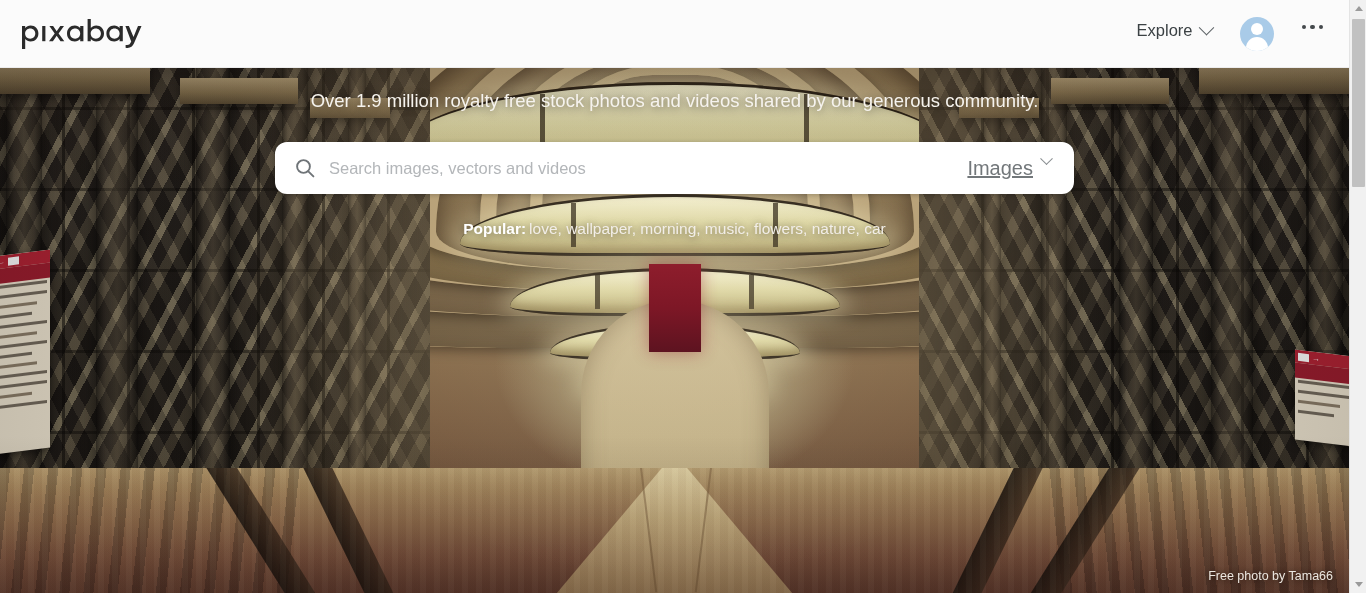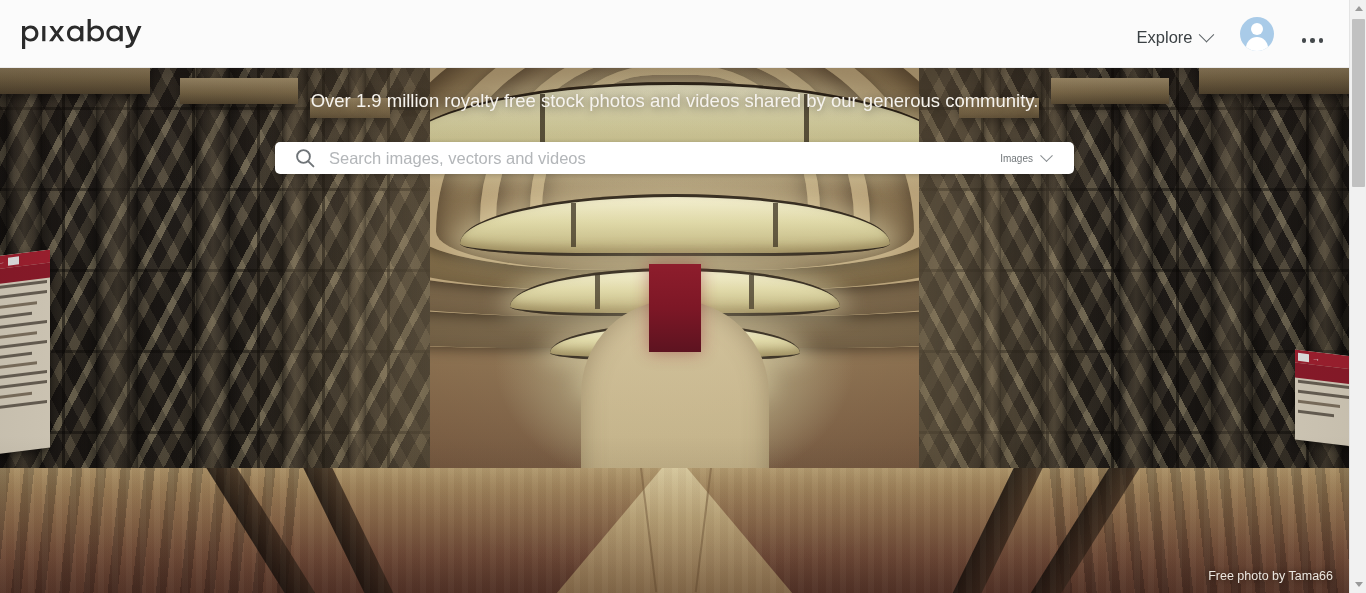--- a/index.html
+++ b/index.html
@@ -38,21 +38,21 @@
     display: flex;
     align-items: center;
     cursor: pointer;
   }
   .brand svg { display: block; }
 
   .header-right {
     margin-left: auto;
     margin-right: 24px;
     display: flex;
-    align-items: flex-end;
+    align-items: flex-start;
     gap: 26px;
   }
 
   .explore-menu {
     display: flex;
     align-items: center;
     gap: 8px;
     font-size: 16.5px;
     color: #3b4144;
     cursor: pointer;
@@ -357,23 +357,23 @@
     margin-top: 22px;
     font-size: 18.5px;
     font-weight: 400;
     color: #f6f3ee;
     text-shadow: 0 1px 9px rgba(20,12,6,.55);
   }
 
   .search-shell {
     margin-top: 30px;
     width: 799px;
-    height: 32px;
+    height: 52px;
     background: #ffffff;
-    border-radius: 5px;
+    border-radius: 12px;
     display: flex;
     align-items: center;
     box-shadow: 0 1px 5px rgba(0,0,0,.22);
     padding: 0 7px 0 18px;
   }
 
   .search-icon { flex: none; width: 24px; height: 24px; display: block; }
 
   .search-input {
     flex: 1;
@@ -383,27 +383,28 @@
     font-size: 16.5px;
     color: #2b2b2b;
     padding: 0 10px 0 12px;
     background: transparent;
     height: 30px;
   }
   .search-input::placeholder { color: #b3b6b9; }
 
   .type-select {
     display: flex;
-    align-items: center;
+    align-items: flex-start;
     gap: 9px;
-    font-size: 10px;
+    font-size: 20px;
     color: #72777a;
     padding: 0 16px 0 10px;
     cursor: pointer;
     white-space: nowrap;
+    text-decoration: underline;
   }
   .chev-sm {
     width: 9px; height: 9px;
     border-right: 1.5px solid #8a8f92;
     border-bottom: 1.5px solid #8a8f92;
     transform: rotate(45deg) translate(-2px,-2px);
     display: inline-block;
   }
 
   .search-btn {
@@ -639,20 +640,23 @@
 
         <input class="search-input" type="text" value="" placeholder="Search images, vectors and videos" style="">
 
         <div class="type-select">
           <span>Images</span>
           <span class="chev-sm"></span>
         </div>
 
       </div>
 
+      <div class="popular">
+        <b>Popular:</b><span>love, wallpaper, morning, music, flowers, nature, car</span>
+      </div>
 
     </div>
 
     <div class="credit">Free photo by Tama66</div>
   </section>
 
   <div class="scrollbar">
     <div class="sb-arrow up">
         <i></i>
       </div>

